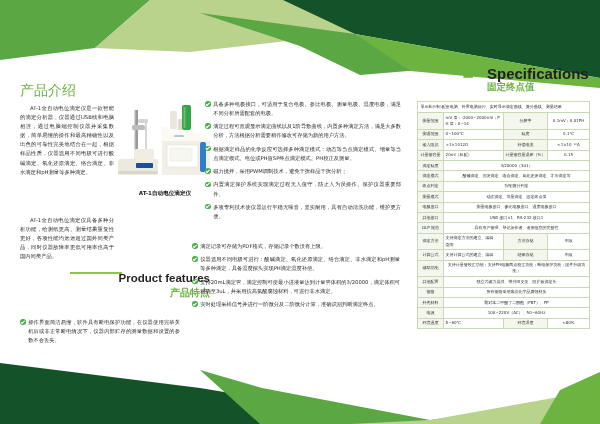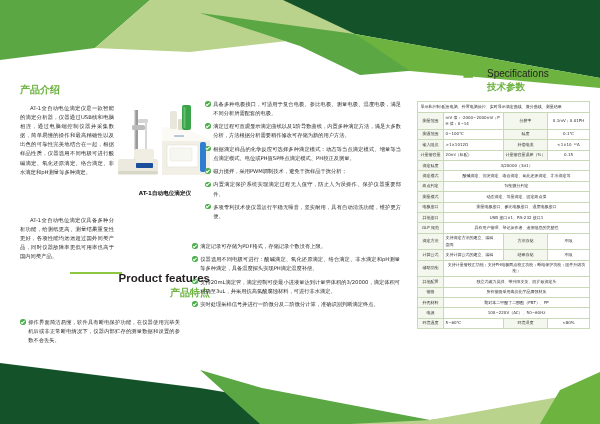--- a/index.html
+++ b/index.html
@@ -17,21 +17,21 @@
 
   
   .col-left {
     position:absolute; left:20px; top:82px; width:160px;
   }
   .hdr-en {
     font-size:11.5px; font-weight:bold; color:#231f20; letter-spacing:-0.1px;
     line-height:13px;
   }
   .hdr-cn {
-    font-size:10px; font-weight:bold; color:#6cb33f; line-height:14px;
+    font-size:14px; font-weight:normal; color:#6cb33f; line-height:14px;
     margin-top:1px;
   }
   .body-cn {
     margin-top:7px;
     font-size:5.3px; line-height:9.1px; color:#2b2b2b;
     text-align:justify; text-indent:10px;
     font-family:"DejaVu Sans", sans-serif;
   }
 
   
@@ -85,21 +85,21 @@
     text-indent:10px; font-family:"DejaVu Sans", sans-serif;
   }
 
   
   .spec-head { position:absolute; left:487px; top:68px; text-align:left; }
   .quote {
     position:absolute; left:462px; top:70px;
     font-size:22px; line-height:18px; color:#6cb33f; font-weight:bold;
     font-family:"Liberation Serif", serif;
   }
-  .spec-en { font-size:10px; font-weight:normal; color:#231f20; line-height:12px;}
+  .spec-en { font-size:15px; font-weight:bold; color:#231f20; line-height:12px;}
   .spec-cn { font-size:9.5px; font-weight:bold; color:#6cb33f; line-height:12px; margin-top:1px;}
 
   table.spec {
     position:absolute; left:417px; top:101px; width:172px;
     border-collapse:collapse;
     font-size:4.0px; line-height:6.2px; color:#2f2f2f;
     font-family:"DejaVu Sans", sans-serif;
     table-layout:fixed;
   }
   table.spec td {
@@ -239,21 +239,21 @@
     </div>
     <div class="bullet">
       <span class="tick"></span>
       <span class="btext">实时处理采样信号并进行一阶微分及二阶微分计算，准确识别判断滴定终点。</span>
     </div>
   </div>
 
   <div class="quote">❝</div>
   <div class="spec-head">
     <div class="spec-en">Specifications</div>
-    <div class="spec-cn">技术参数</div>
+    <div class="spec-cn">固定终点值</div>
   </div>
 
   <table class="spec">
     <colgroup>
       <col style="width:26px">
         <col style="width:60px">
       <col style="width:44px">
         <col style="width:42px">
     </colgroup>
     <tbody id="spec-body">

